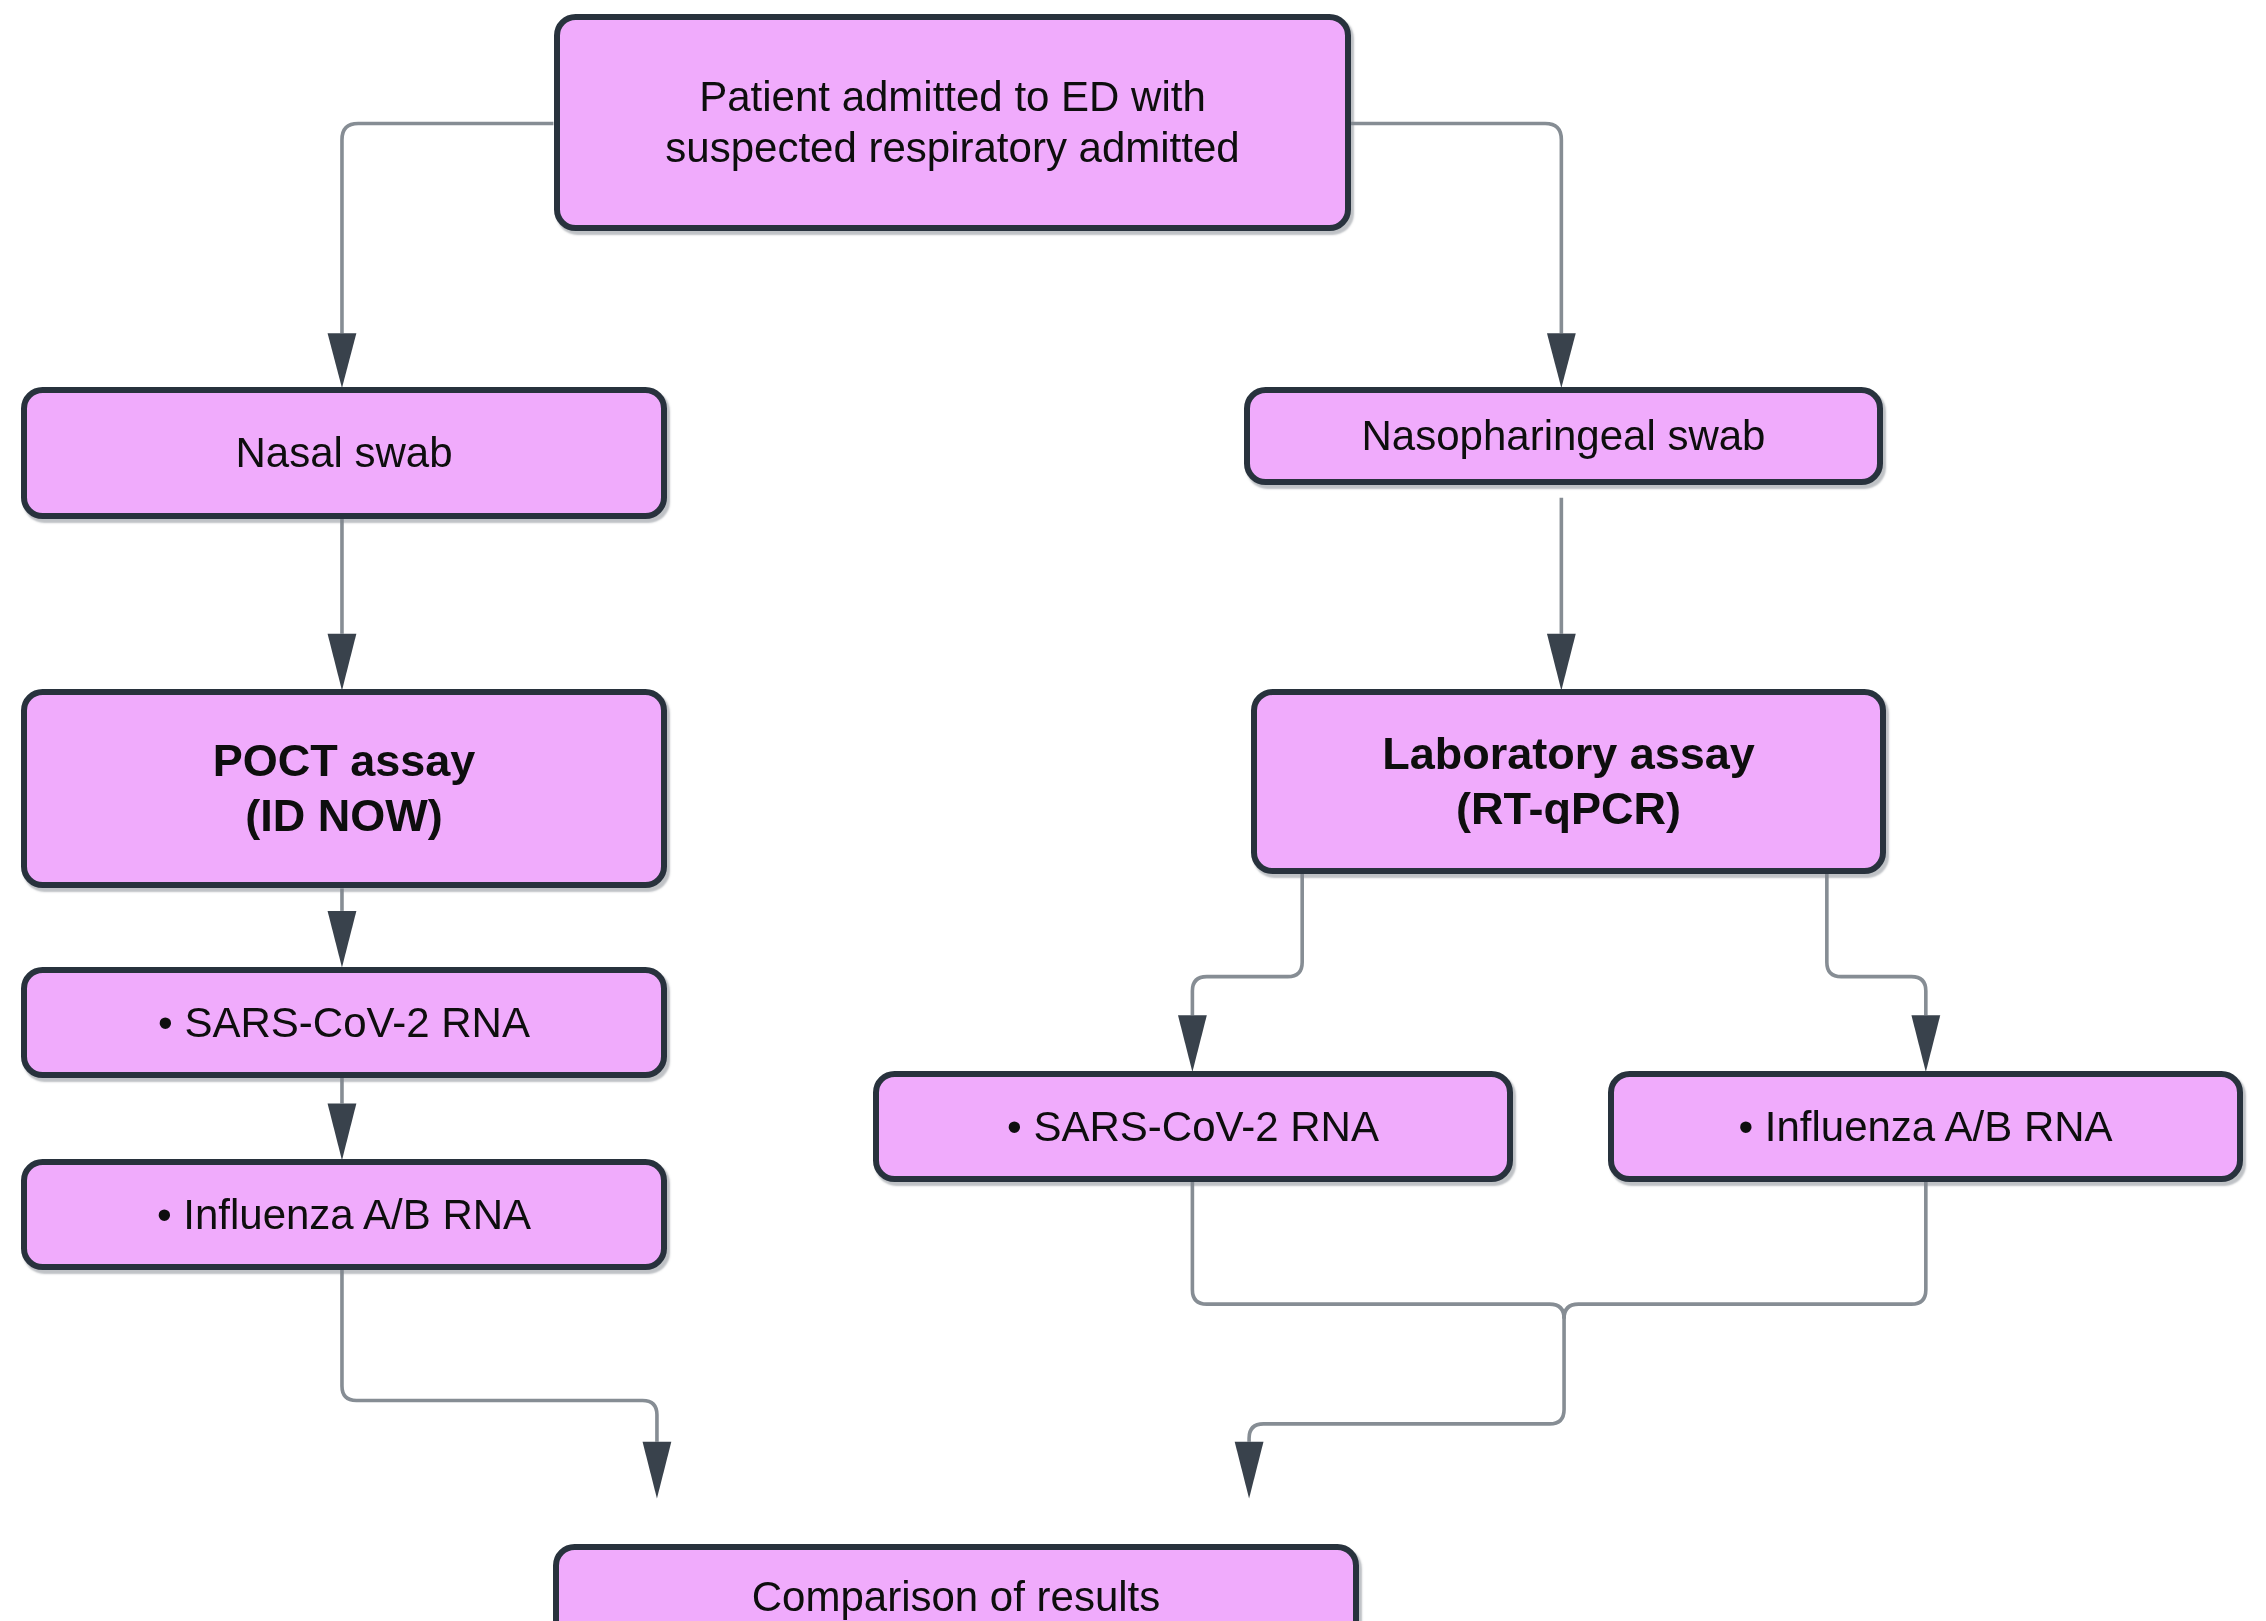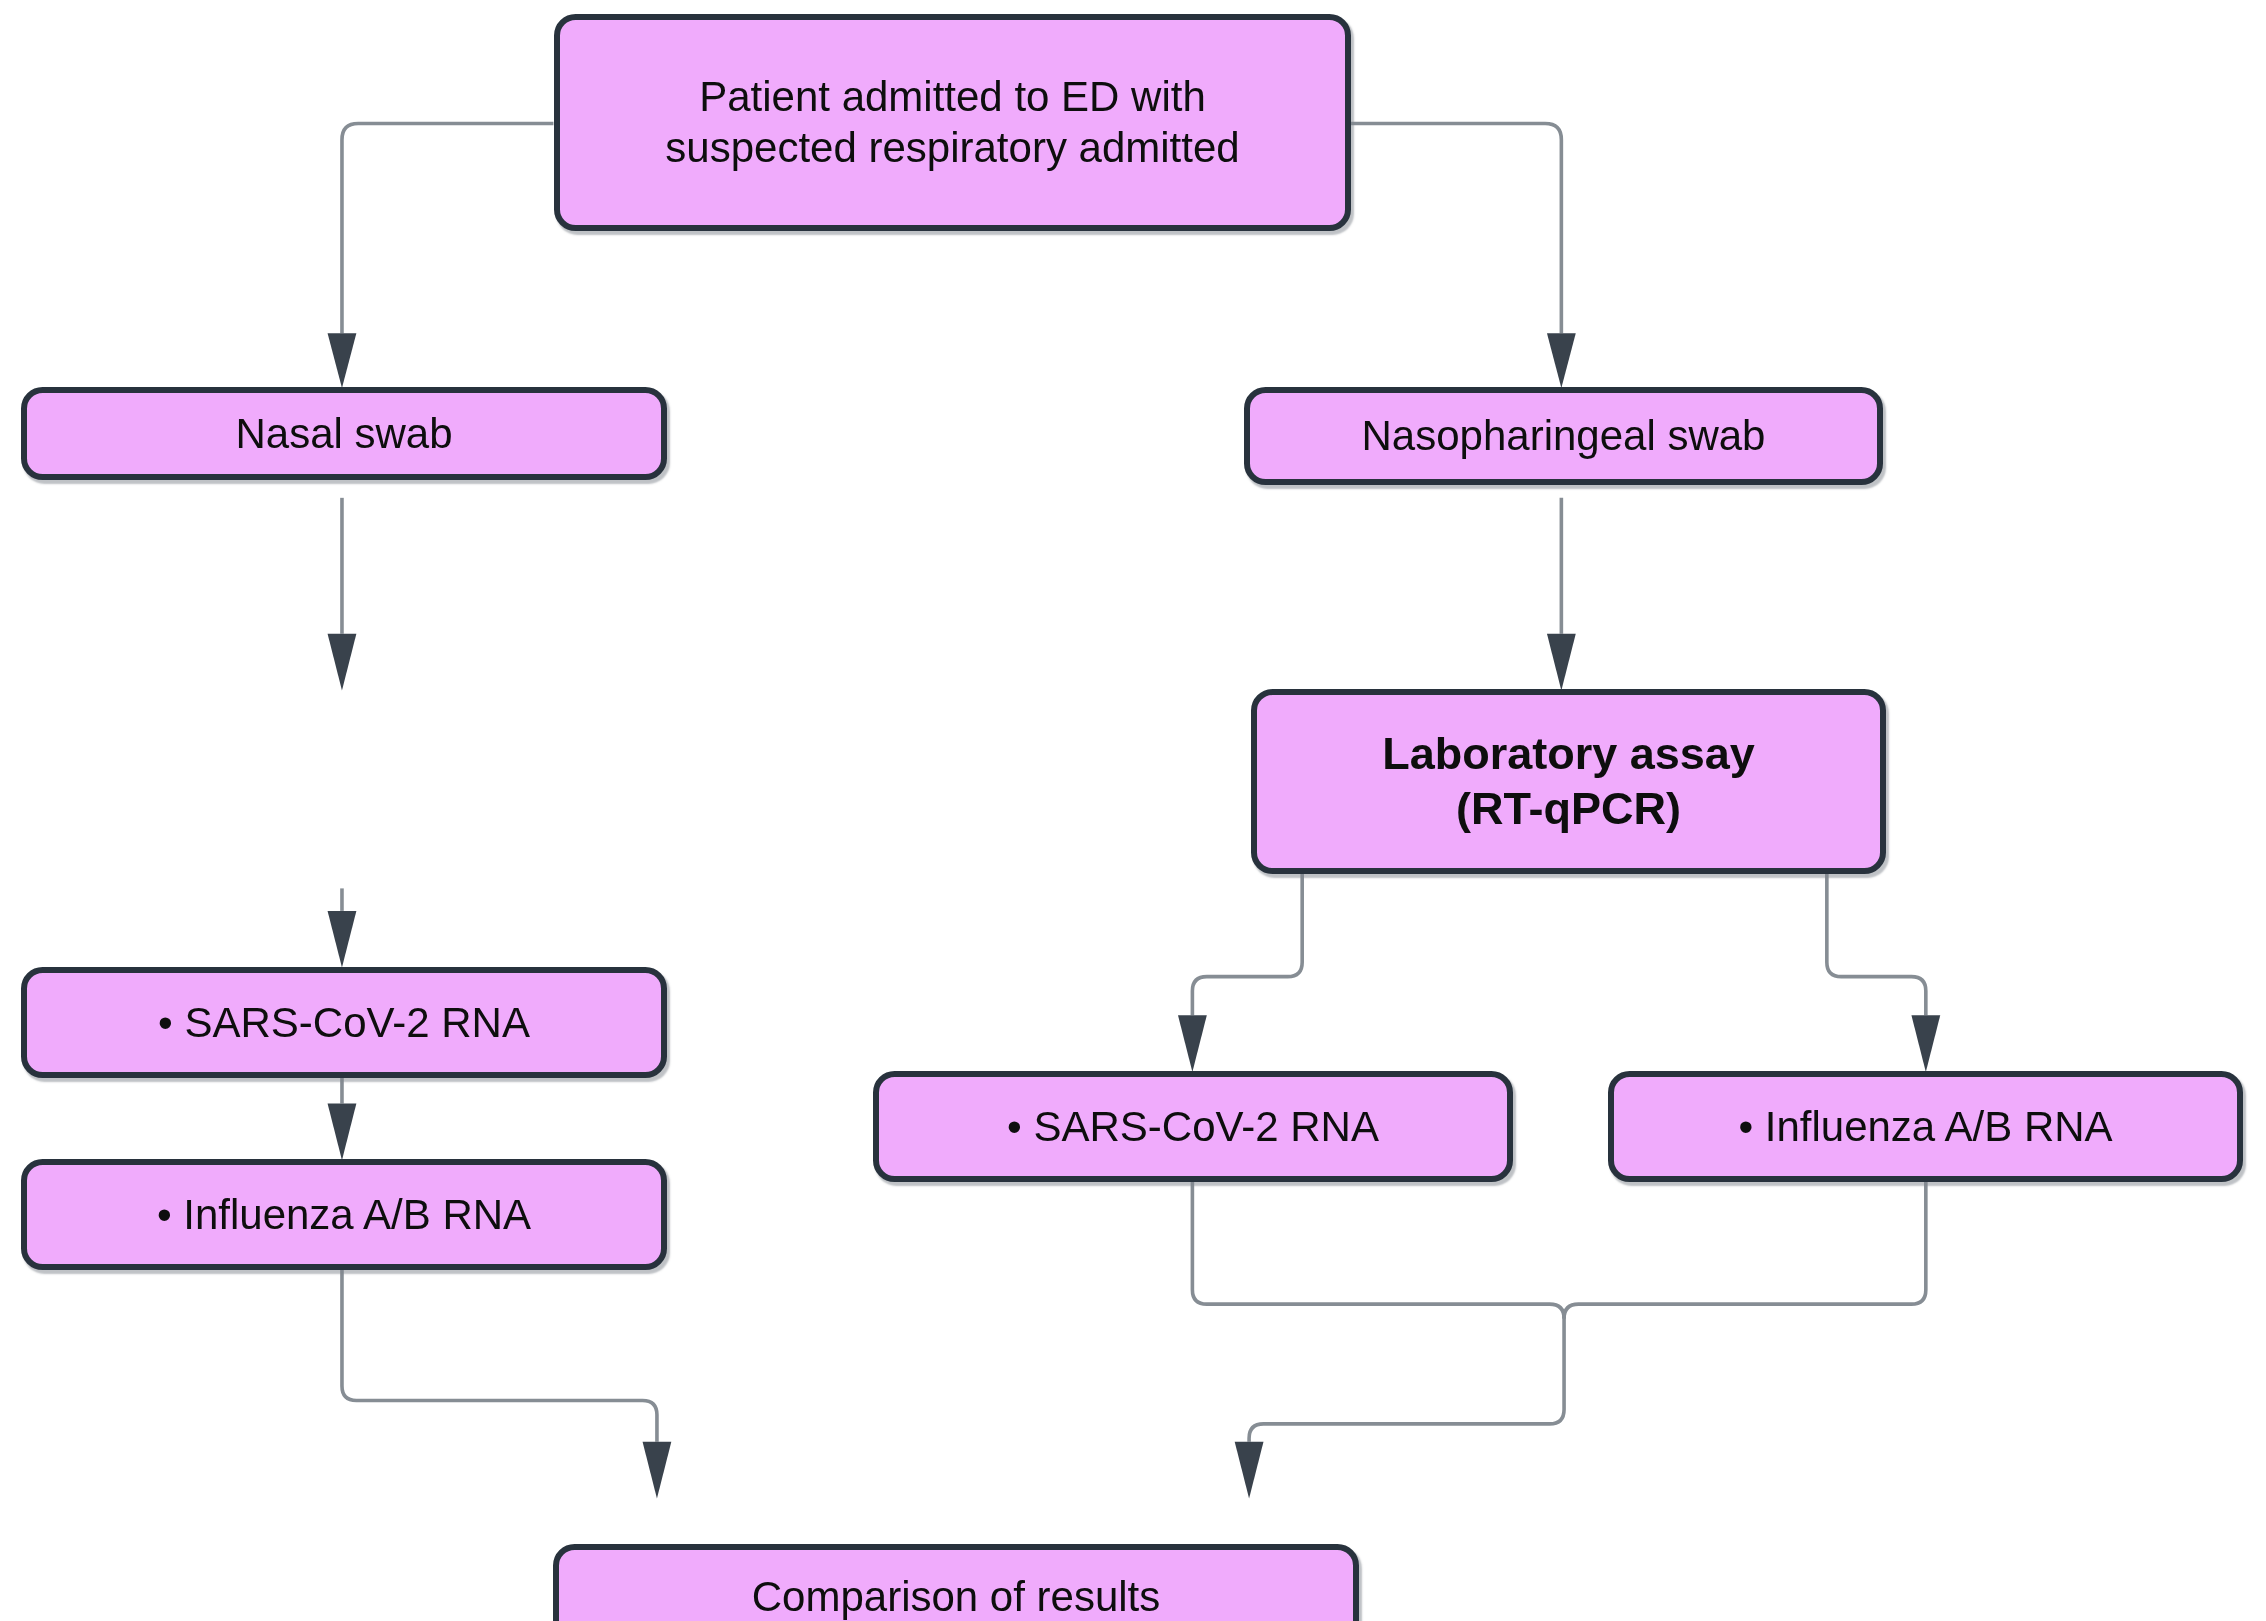--- a/index.html
+++ b/index.html
@@ -33,21 +33,21 @@
     box-shadow: 2.7px 3.6px 1.8px rgba(128, 134, 141, 0.5);
   }
   .node.bold {
     font-weight: 700;
     font-size: 45px;
   }
   .node span { display: block; white-space: nowrap; }
 
   
   #n-patient   { left: 554px;  top: 13.5px;   width: 797px; height: 217px; }
-  #n-nasal     { left: 21px;   top: 387px;  width: 646px; height: 93px; }
+  #n-nasal     { left: 21px;   top: 387px;  width: 646px; height: 132px; }
   #n-naso      { left: 1244px; top: 387px;  width: 639px; height: 98px; }
   #n-poct      { left: 21px;   top: 689px;  width: 646px; height: 199px; }
   #n-lab       { left: 1251px; top: 689px;  width: 635px; height: 185px; justify-content: center; }
   #n-poct-sars { left: 21px;   top: 967px; width: 646px; height: 111px; }
   #n-poct-flu  { left: 21px;   top: 1159px; width: 646px; height: 111px; }
   #n-lab-sars  { left: 873px;  top: 1071px; width: 640px; height: 111px; }
   #n-lab-flu   { left: 1608px; top: 1071px; width: 635px; height: 111px; }
   #n-compare   { left: 553px;  top: 1544px; width: 806px; height: 106px; }
 </style>
 </head>
@@ -90,20 +90,24 @@
   </div>
 
   <div class="node" id="n-nasal">
     <span>Nasal swab</span>
   </div>
 
   <div class="node" id="n-naso">
     <span>Nasopharingeal swab</span>
   </div>
 
+  <div class="node bold" id="n-poct">
+    <span>POCT assay</span>
+    <span>(ID NOW)</span>
+  </div>
 
   <div class="node bold" id="n-lab">
     <span>Laboratory assay</span>
     <span>(RT-qPCR)</span>
   </div>
 
   <div class="node" id="n-poct-sars">
     <span>• SARS-CoV-2 RNA</span>
   </div>
 

